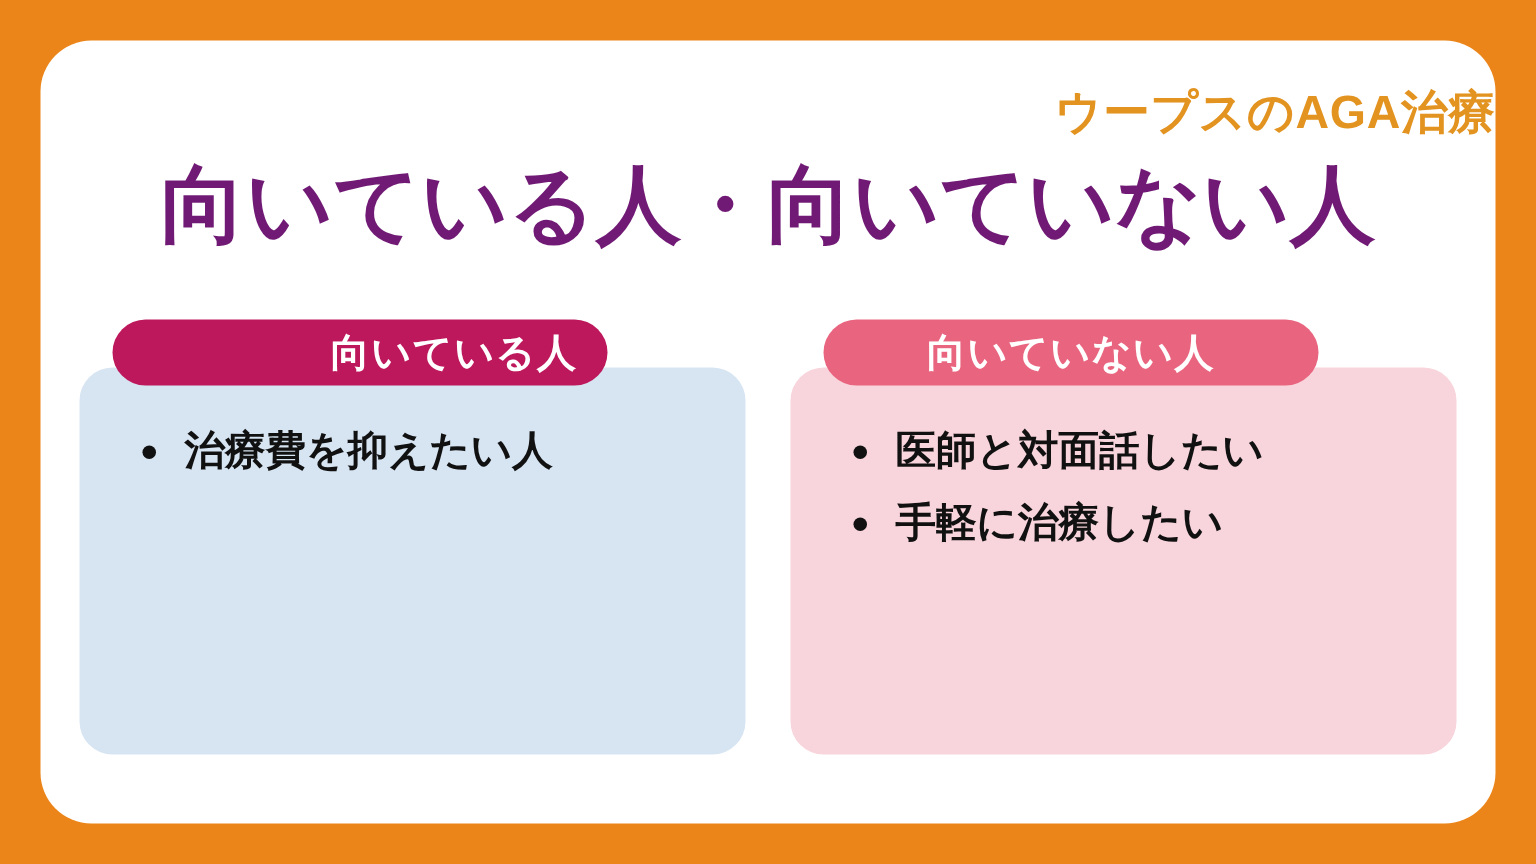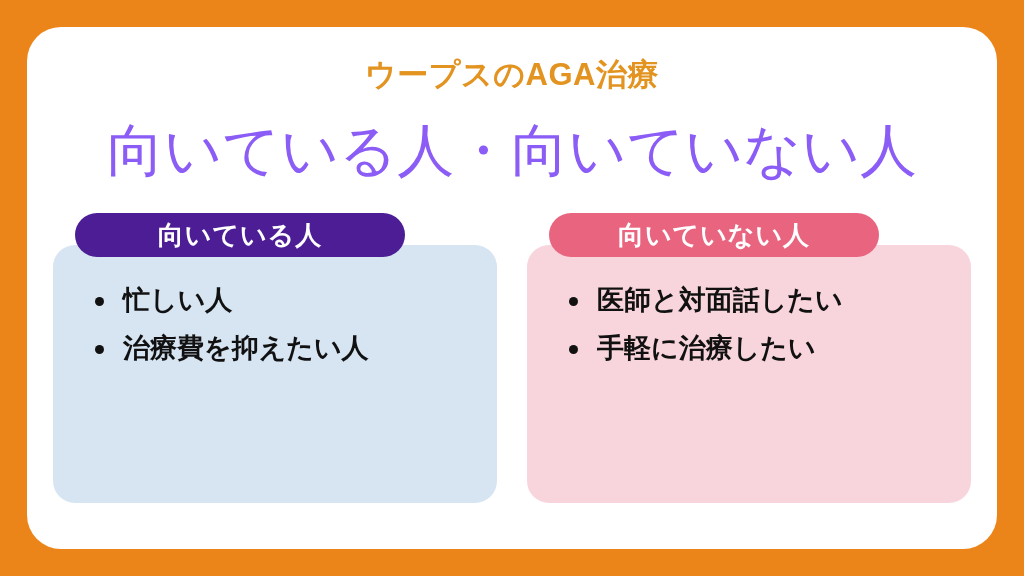--- a/index.html
+++ b/index.html
@@ -45,27 +45,28 @@
   }
   .subtitle {
     margin: 0;
     padding-top: 31px;
     font-size: 31px;
     font-weight: bold;
     color: #E39320;
     letter-spacing: 0.5px;
     line-height: 1.1;
     white-space: nowrap;
+    text-align: right;
   }
   .title {
-    margin: 17px;
+    margin: 4px;
     padding-top: 9px;
     font-size: 57px;
-    font-weight: normal;
-    color: #8b5cf6;
+    font-weight: bold;
+    color: #701a75;
     letter-spacing: 0px;
     line-height: 1.15;
     white-space: nowrap;
     -webkit-text-stroke: 3px #ffffff;
     paint-order: stroke fill;
   }
 
   
   .columns {
     position: absolute;
@@ -107,21 +108,21 @@
     text-align: center;
     color: #ffffff;
     font-size: 26px;
     font-weight: bold;
     letter-spacing: 1px;
     z-index: 3;
     padding: 0 20px;
     box-sizing: border-box;
     white-space: nowrap;
   }
-  .pill-good { background: #4c1d95; }
+  .pill-good { background: #be185d; text-align: right; }
   .pill-bad  { background: #E9657F; }
 
   .items {
     list-style: none;
     margin: 0;
     padding: 0 0 0 26px;
   }
   .items li {
     position: relative;
     font-size: 27px;
@@ -156,24 +157,20 @@
       <p class="title">向いている人・向いていない人</p>
     </div>
 
     <div class="columns">
 
       <div class="column">
         <div class="panel panel-good">
           <ul class="items">
             <li>
               <span class="bullet"></span>
-              <span class="txt">忙しい人</span>
-            </li>
-            <li>
-              <span class="bullet"></span>
               <span class="txt">治療費を抑えたい人</span>
             </li>
           </ul>
         </div>
         <div class="pill pill-good">向いている人</div>
       </div>
 
       <div class="column">
         <div class="panel panel-bad">
           <ul class="items">

